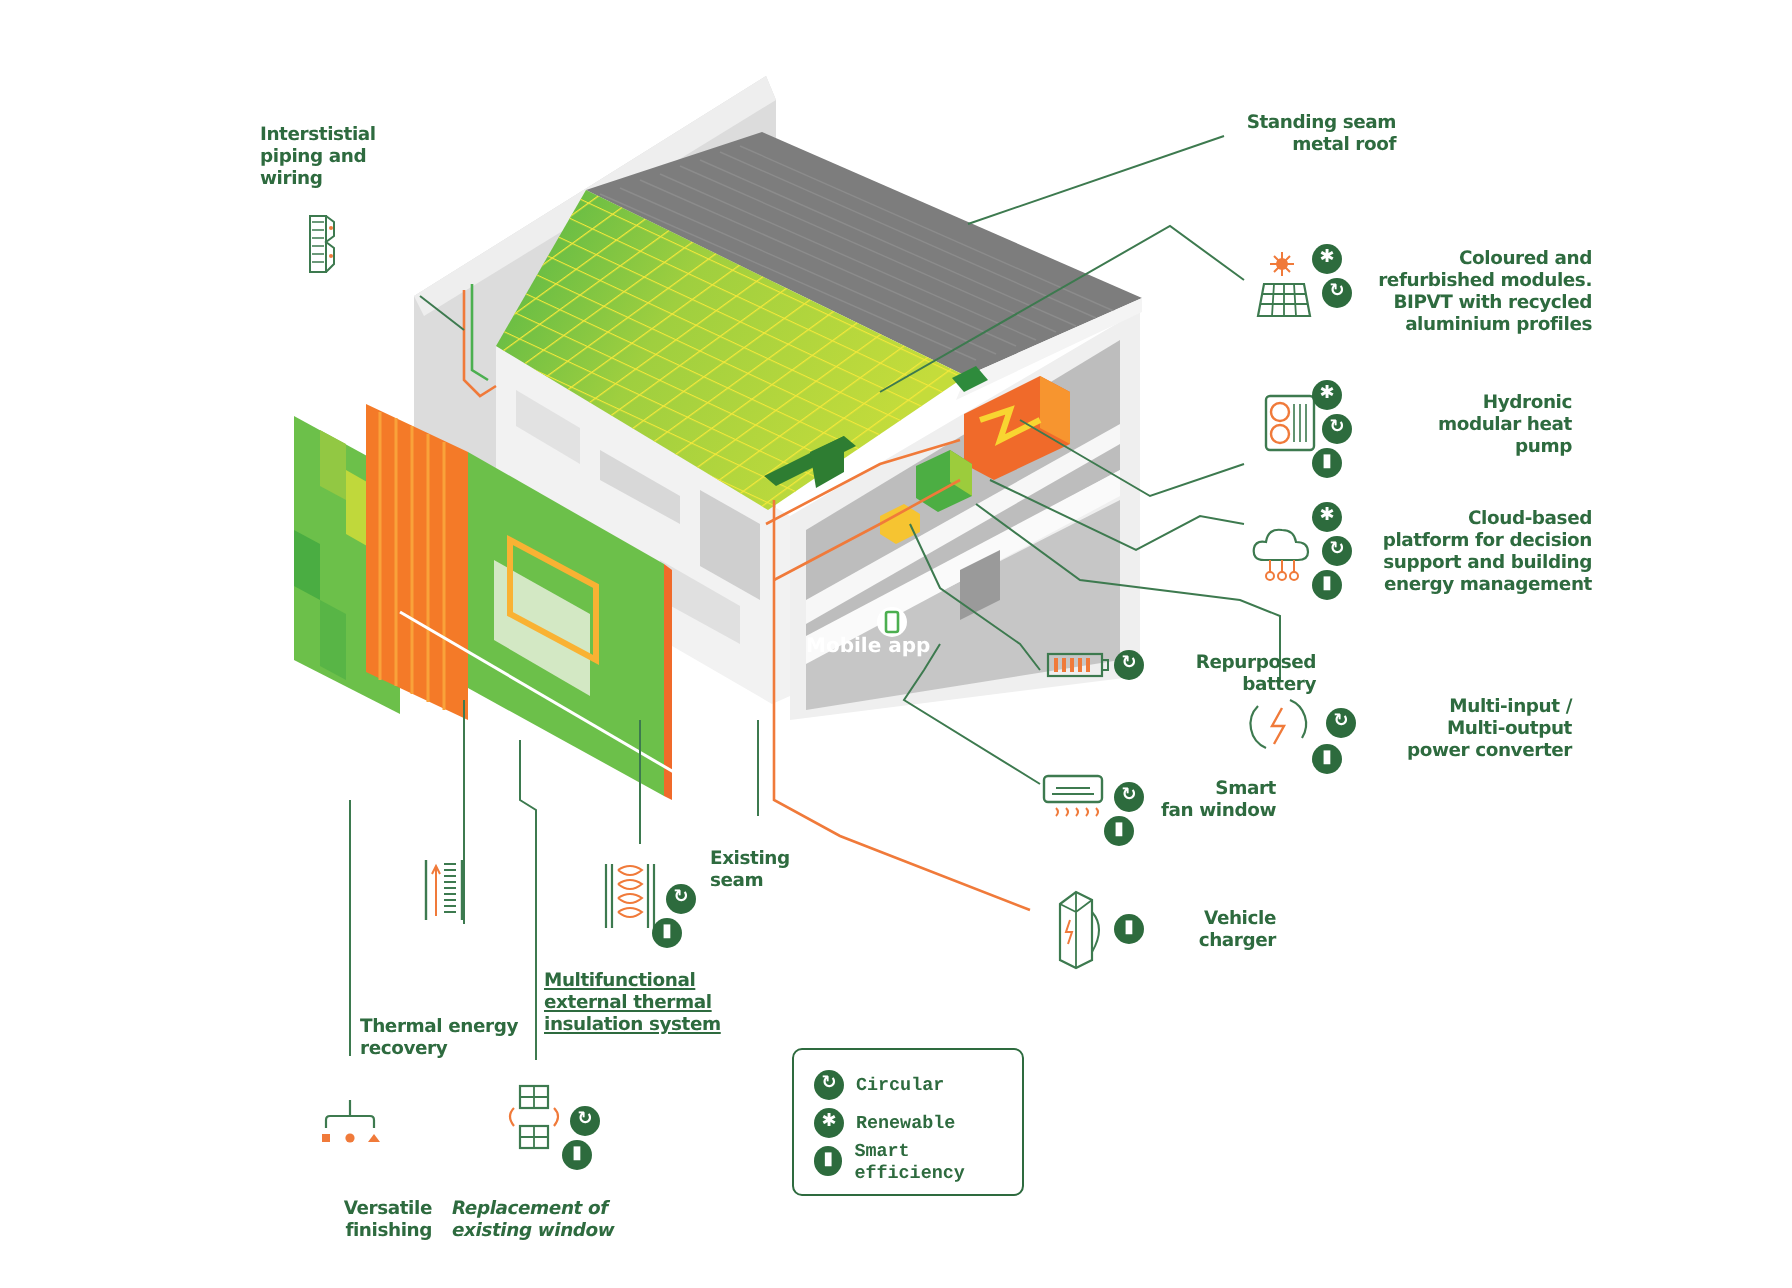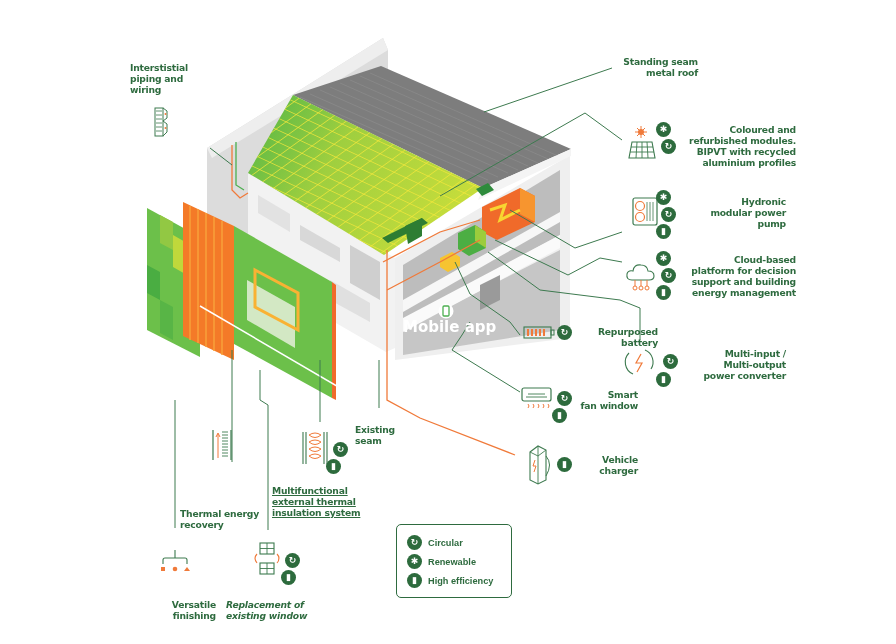--- a/index.html
+++ b/index.html
@@ -2,25 +2,25 @@
 <html><head>
 <meta charset="utf-8">
 <style>
   html, body { margin:0; padding:0; background:#ffffff; }
   body { width:896px; height:644px; position:relative; overflow:hidden; font-family:"Liberation Sans", sans-serif; }
   #scene { position:absolute; left:0; top:0; width:896px; height:644px; }
   .lbl { position:absolute; color:#2e6b3f; font-family:"DejaVu Sans", sans-serif; font-weight:bold; font-size:9.2px; line-height:11px; letter-spacing:-0.2px; white-space:pre-line; }
   .lbl.c { text-align:left; }
   .lbl.l { text-align:right; }
   .badge { position:absolute; width:15px; height:15px; border-radius:50%; background:#2d6b3d; color:#fff; font-size:9px; line-height:15px; text-align:center; font-family:"DejaVu Sans", sans-serif; font-weight:bold; }
-  .mobile-lbl { position:absolute; color:#ffffff; font-family:"DejaVu Sans", sans-serif; font-weight:bold; font-size:15px; }
+  .mobile-lbl { position:absolute; color:#ffffff; font-family:"DejaVu Sans", sans-serif; font-weight:bold; font-size:10px; }
   .legend { position:absolute; left:396px; top:524px; width:114px; height:72px; border:1.3px solid #2e6b3f; border-radius:5px; background:#fff; }
   .legend-row { position:absolute; left:10px; height:15px; display:flex; align-items:center; }
   .legend-row .badge { position:relative; margin-right:6px; }
-  .legend-row .txt { color:#2e6b3f; font-family:Liberation Sans, sans-serif; font-weight:bold; font-size:9.2px; }
+  .legend-row .txt { color:#2e6b3f; font-family:Liberation Mono, monospace; font-weight:bold; font-size:9.2px; }
 </style>
 </head>
 <body>
 
 <svg id="scene" viewBox="0 0 896 644" xmlns="http://www.w3.org/2000/svg">
 
   <g>
     <polygon points="207,148 383,38 388,50 388,265 207,330" fill="#dcdcdc"></polygon>
     <polygon points="207,148 383,38 388,50 212,158" fill="#eeeeee"></polygon>
   </g>
@@ -215,21 +215,21 @@
 <div class="lbl c" style="left:130px;top:62px;width:66px;">Interstistial
 piping and
 wiring</div>
 <div class="lbl l" style="left:598px;top:56px;width:100px;">Standing seam
 metal roof</div>
 <div class="lbl l" style="left:686px;top:124px;width:110px;">Coloured and
 refurbished modules.
 BIPVT with recycled
 aluminium profiles</div>
 <div class="lbl l" style="left:686px;top:196px;width:100px;">Hydronic
-modular power
+modular heat
 pump</div>
 <div class="lbl l" style="left:686px;top:254px;width:110px;">Cloud-based
 platform for decision
 support and building
 energy management</div>
 <div class="lbl l" style="left:578px;top:326px;width:80px;">Repurposed
 battery</div>
 <div class="lbl l" style="left:686px;top:348px;width:100px;">Multi-input /
 Multi-output
 power converter</div>
@@ -281,15 +281,15 @@
   <div class="legend-row" style="top:10px;">
     <span class="badge">↻</span>
     <span class="txt">Circular</span>
   </div>
   <div class="legend-row" style="top:29px;">
     <span class="badge">✱</span>
     <span class="txt">Renewable</span>
   </div>
   <div class="legend-row" style="top:48px;">
     <span class="badge">▮</span>
-    <span class="txt">High efficiency</span>
+    <span class="txt">Smart efficiency</span>
   </div>
 </div>
 
 </body></html>

